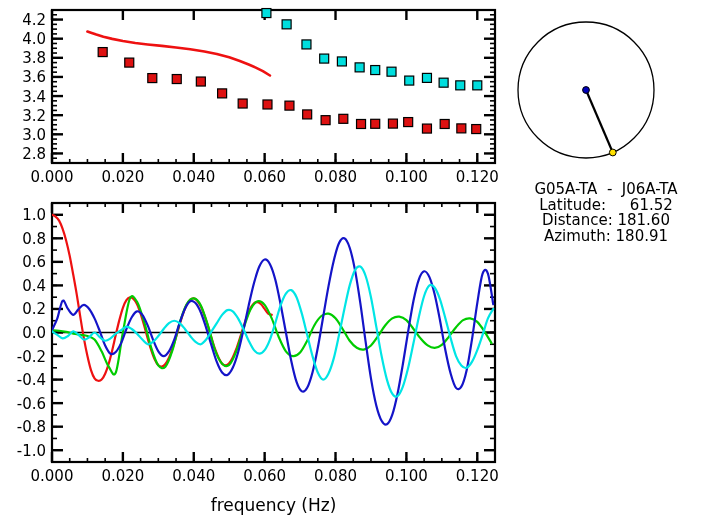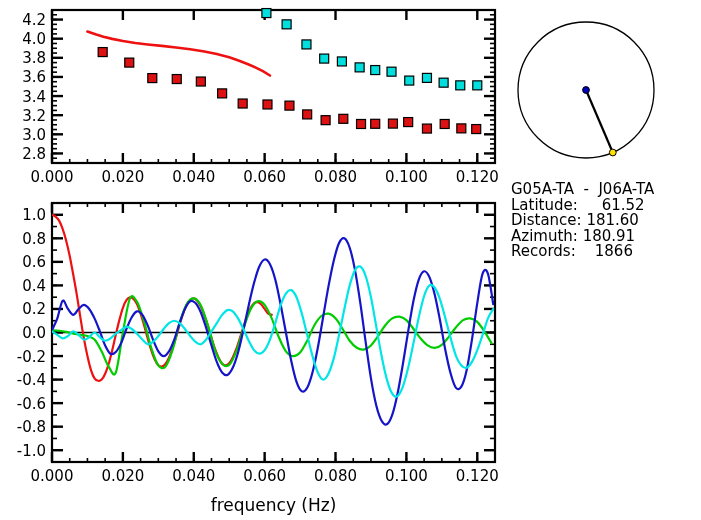--- a/index.html
+++ b/index.html
@@ -25,20 +25,21 @@
   text { font-family: "DejaVu Sans", sans-serif; fill: #000; }
   .ticklabel { font-size: 15px; }
   .axistitle { font-size: 17px; }
   .metaline { font-size: 15px; white-space: pre; }
   #meta {
     position: absolute;
     left: 511px;
     top: 182px;
     width: 190px;
     line-height: 15.5px;
+    text-align: center;
   }
   .metaline { display: block; font-family: "DejaVu Sans", sans-serif; }
 </style>
 </head>
 <body>
 
 <div id="root">
 
   <div class="panel" style="left:0px; top:0px; width:510px; height:196px;">
     <svg id="svg-top" width="510" height="196">
@@ -260,21 +261,20 @@
         <circle cx="81" cy="90" r="3.4" fill="#0000bb" stroke="#000" stroke-width="1"></circle>
         <circle cx="107.78804985218466" cy="152.50120306935594" r="3.4" fill="#ffe000" stroke="#000" stroke-width="1"></circle>
       </svg>
   </div>
 
   <div id="meta">
     <span class="metaline">G05A-TA  -  J06A-TA</span>
     <span class="metaline">Latitude:     61.52</span>
     <span class="metaline">Distance: 181.60</span>
     <span class="metaline">Azimuth: 180.91</span>
-    <span class="metaline">Records:    1866</span>
   </div>
 
   <div class="panel" style="left:0px; top:196px; width:510px; height:324px;">
     <svg id="svg-bot" width="510" height="324">
         <rect x="52" y="7" width="443" height="259" fill="none" stroke="#000" stroke-width="2.2"></rect>
         <line x1="52" y1="266" x2="57" y2="266" stroke="#000" stroke-width="1.6"></line>
         <line x1="495" y1="266" x2="490" y2="266" stroke="#000" stroke-width="1.6"></line>
         <line x1="52" y1="254.22727272727272" x2="57" y2="254.22727272727272" stroke="#000" stroke-width="1.6"></line>
         <line x1="495" y1="254.22727272727272" x2="490" y2="254.22727272727272" stroke="#000" stroke-width="1.6"></line>
         <line x1="52" y1="242.45454545454544" x2="57" y2="242.45454545454544" stroke="#000" stroke-width="1.6"></line>

